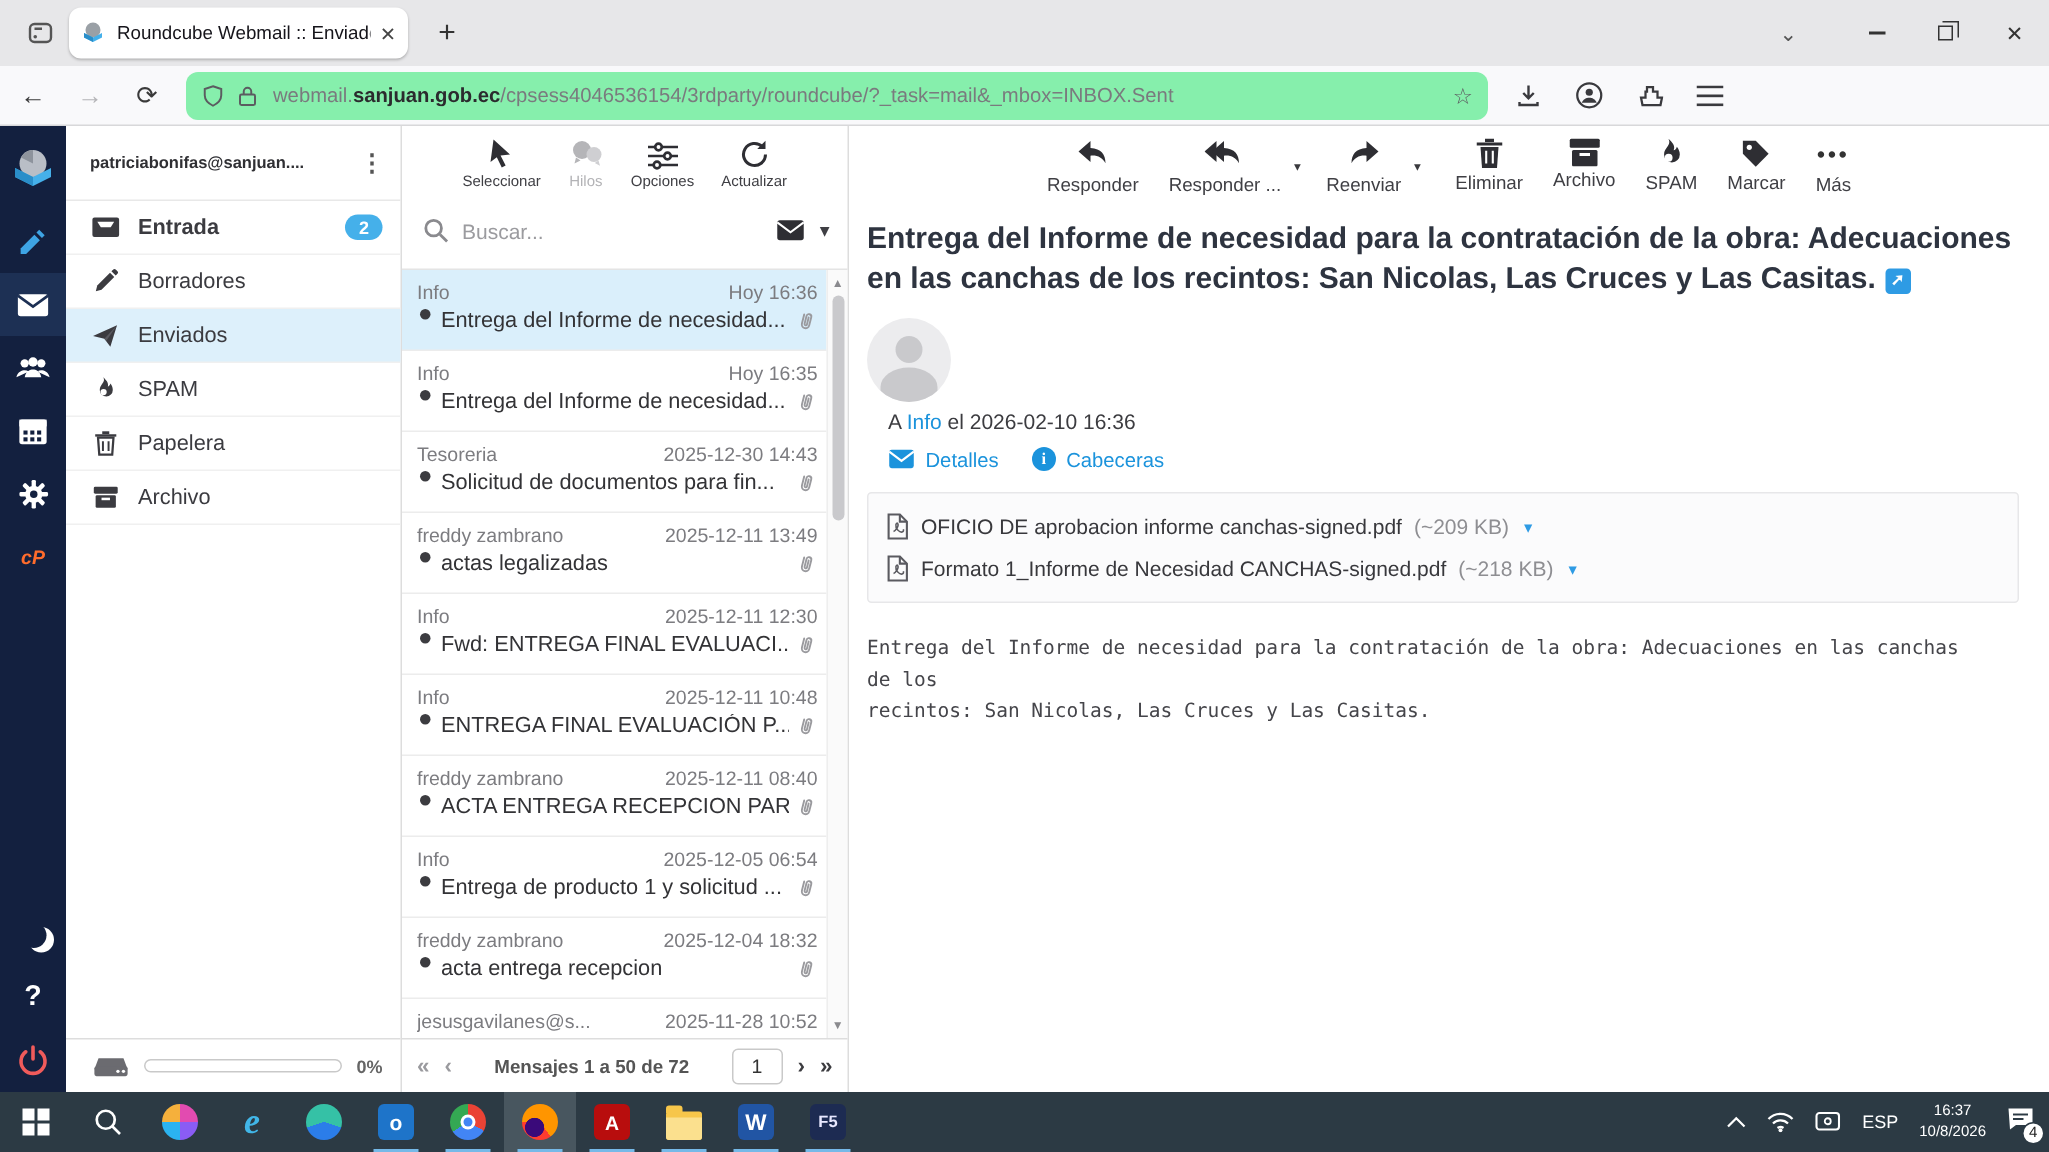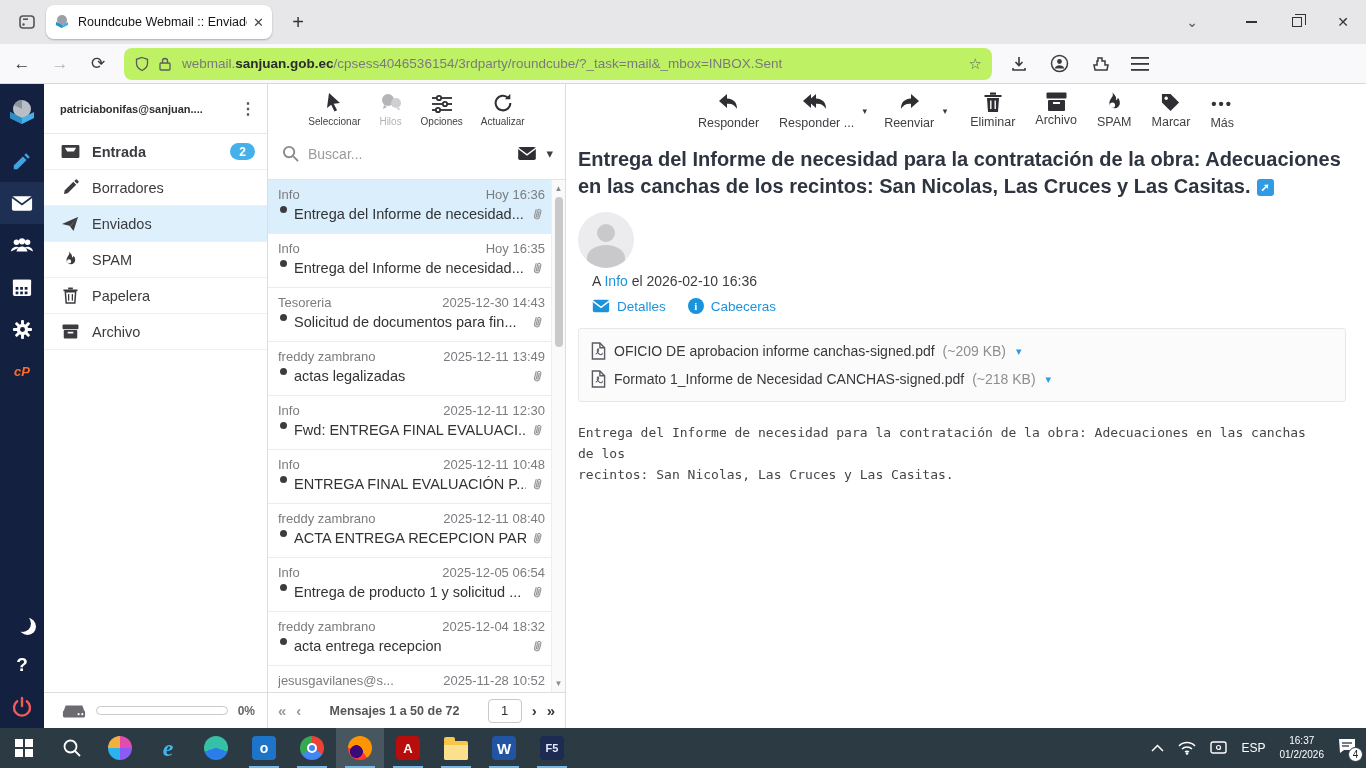--- a/index.html
+++ b/index.html
@@ -18,21 +18,21 @@
   .winctl { margin-left:auto; display:flex; align-items:center; height:100%; }
   .winctl .wbtn { width:46px; height:100%; display:flex; align-items:center; justify-content:center; color:#333; font-size:14px; }
   .tabchev { color:#555; font-size:14px; margin-right:30px; }
   .restore-glyph { width:10px; height:10px; border:1.4px solid #333; position:relative; }
   .restore-glyph:before { content:""; position:absolute; left:2px; top:-4px; width:10px; height:10px; border:1.4px solid #333; border-left:none; border-bottom:none; }
   .min-glyph { width:11px; height:1.6px; background:#333; }
 
   .navbar { position:absolute; left:0; top:44px; width:100%; height:40px; background:#f9f9fb; border-bottom:1px solid #d8d8da; display:flex; align-items:center; }
   .navbtn { width:32px; height:32px; display:flex; align-items:center; justify-content:center; font-size:17px; color:#3a3a3a; margin-left:6px; }
   .navbtn.disabled { color:#b5b5b8; }
-  .urlbar { margin-left:10px; height:32px; width:868px; background:#bef264; border-radius:8px; display:flex; align-items:center; padding:0 10px; }
+  .urlbar { margin-left:10px; height:32px; width:868px; background:#86efac; border-radius:8px; display:flex; align-items:center; padding:0 10px; }
   .urlbar svg { flex:none; }
   .urltext { font-size:13.5px; color:#7a7a7e; margin-left:10px; white-space:nowrap; overflow:hidden; flex:1; }
   .urltext b { color:#2b2b2e; font-weight:700; }
   .urlstar { font-size:15px; color:#5b5b60; margin-left:8px; }
   .navicons { display:flex; align-items:center; margin-left:18px; gap:22px; }
 
   
   .app { position:absolute; left:0; top:84px; width:1366px; height:644px; background:#fff; display:flex; }
 
   
@@ -742,21 +742,21 @@
           <path d="M1 5a11 11 0 0 1 16 0M4 8a7 7 0 0 1 10 0M7 11a3.5 3.5 0 0 1 4 0" fill="none" stroke="#fff" stroke-width="1.5"></path>
           <circle cx="9" cy="12.5" r="1.3" fill="#fff"></circle>
         </svg>
       <svg width="17" height="14" viewBox="0 0 17 14">
           <rect x="1" y="1" width="15" height="11" rx="2" fill="none" stroke="#fff" stroke-width="1.4"></rect>
           <circle cx="8.5" cy="6.5" r="2" fill="none" stroke="#fff" stroke-width="1.2"></circle>
         </svg>
       <span class="sm">ESP</span>
       <div class="clock">
         <div>16:37</div>
-        <div>01/2/2026</div>
+        <div>10/8/2026</div>
       </div>
       <div class="notif">
         <svg width="18" height="16" viewBox="0 0 18 16">
             <path d="M1 1h16v11H6l-4 3z" fill="#fff"></path>
             <line x1="4" y1="5" x2="14" y2="5" stroke="#2c3a44" stroke-width="1.3"></line>
             <line x1="4" y1="8" x2="11" y2="8" stroke="#2c3a44" stroke-width="1.3"></line>
           </svg>
         <span class="nbadge">4</span>
       </div>
     </div>

